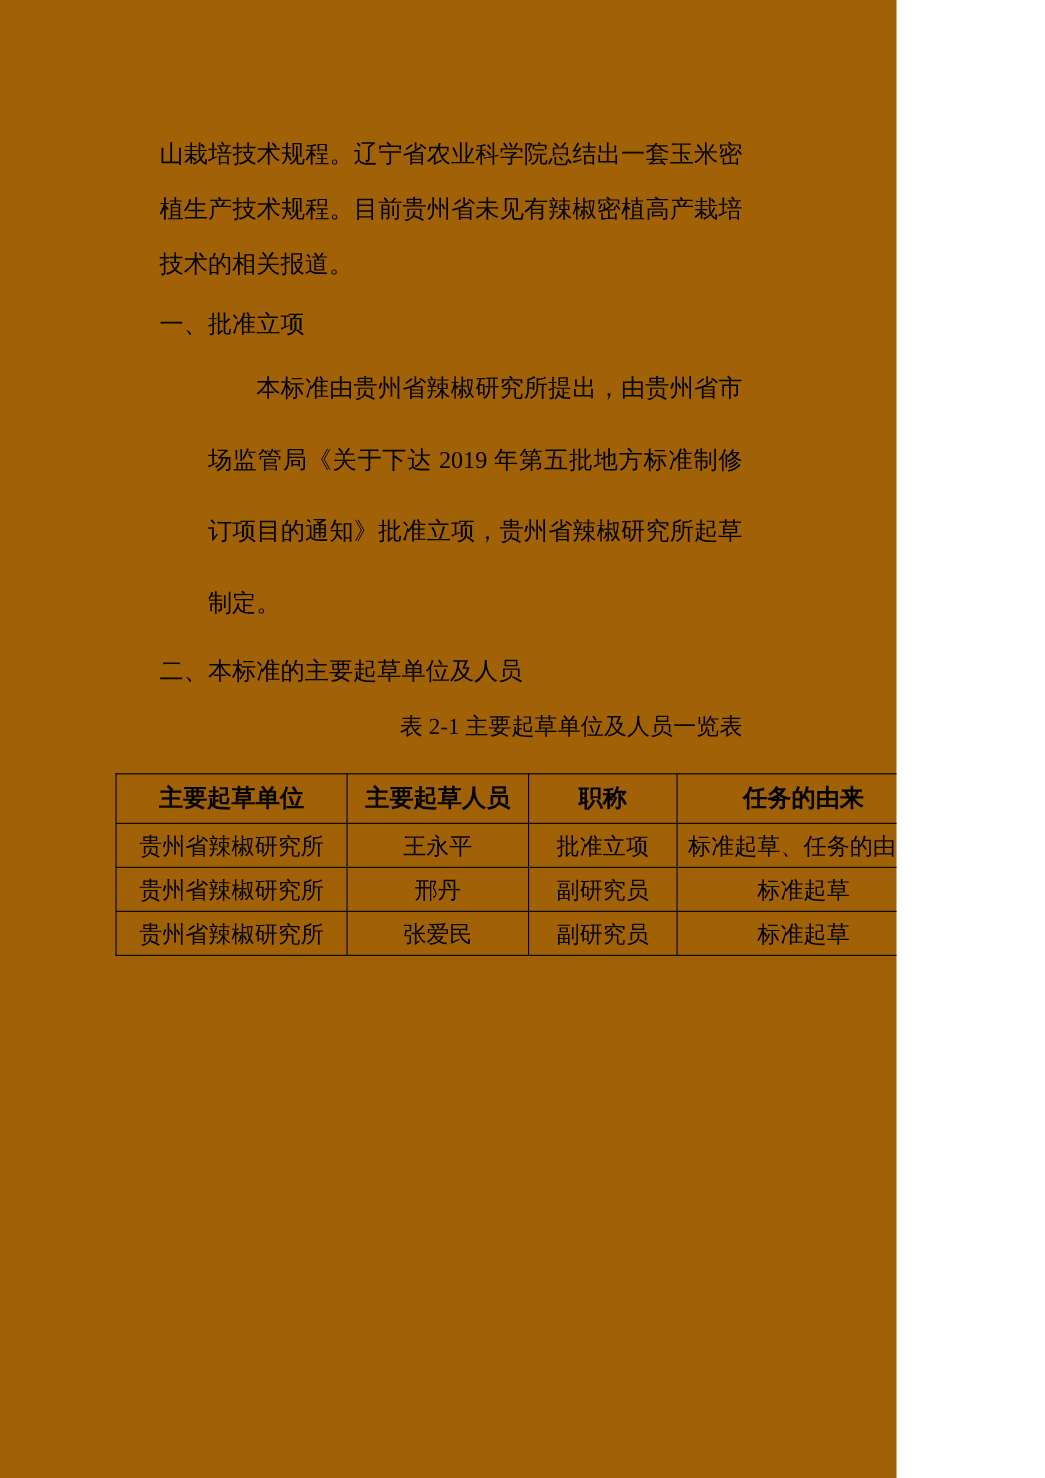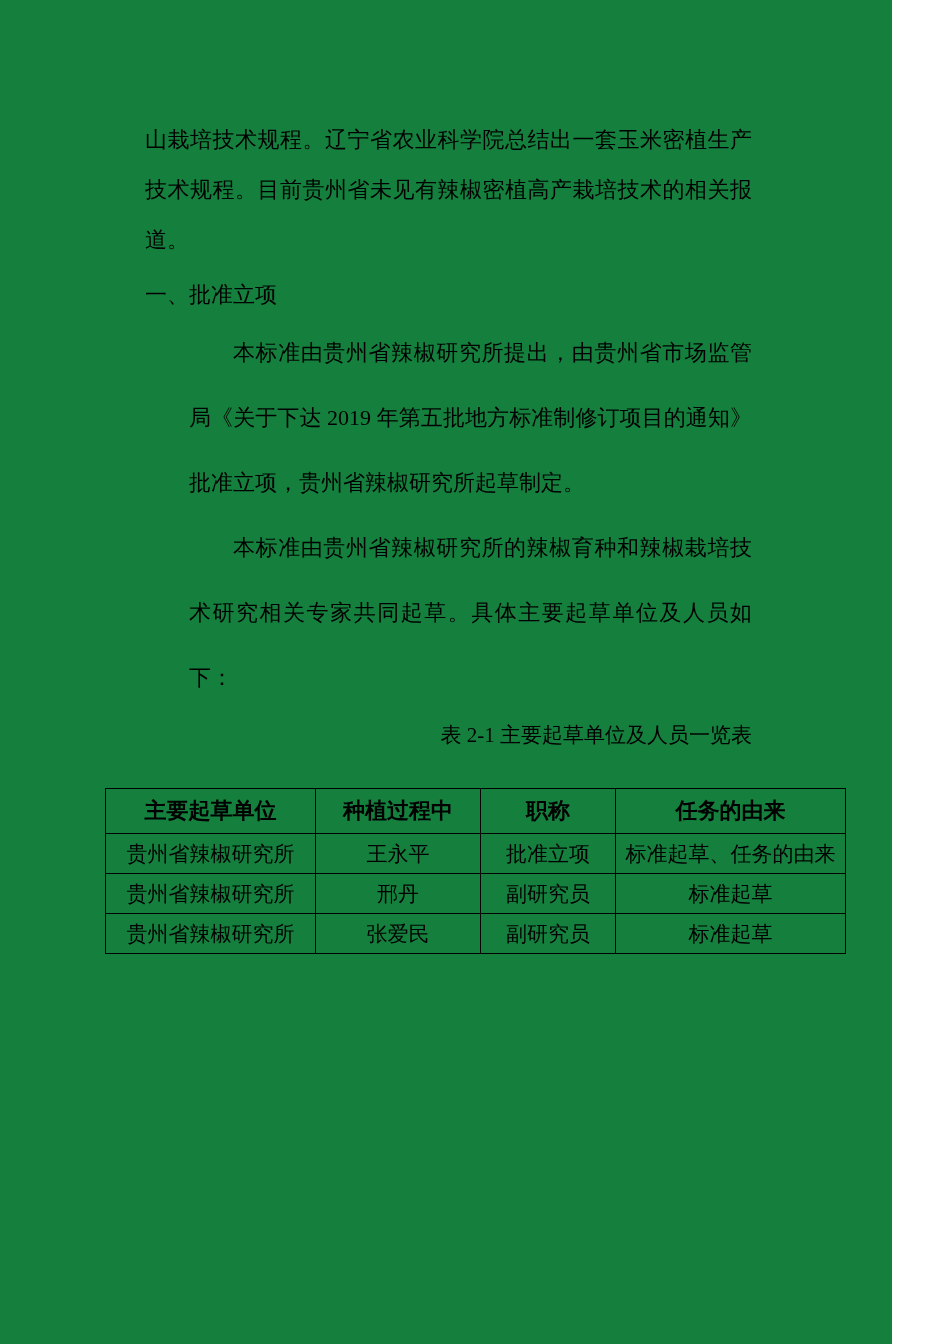--- a/index.html
+++ b/index.html
@@ -2,23 +2,23 @@
 <html><head>
 <meta charset="utf-8">
 <style>
   html, body {
     margin: 0;
     padding: 0;
     background: #ffffff;
   }
   .page {
     position: relative;
-    width: 892px;
+    width: 815px;
     height: 1344px;
-    background: #15803d;
+    background: #a16207;
     box-sizing: border-box;
     padding: 115px 140px 0 145px;
     font-family: "Liberation Serif", "DejaVu Serif", serif;
     color: #000000;
     overflow: hidden;
   }
   p {
     margin: 0;
   }
   .body {
@@ -42,21 +42,21 @@
   .caption {
     font-size: 21px;
     line-height: 50px;
     text-align: right;
   }
   table.authors {
     border-collapse: collapse;
     table-layout: fixed;
     width: 740px;
     margin-left: -40px;
-    margin-top: 28px;
+    margin-top: 18px;
     font-size: 21px;
     font-family: Liberation Serif, serif;
   }
   table.authors th,
   table.authors td {
     border: 1.5px solid #000000;
     text-align: center;
     vertical-align: middle;
     padding: 0 4px;
     overflow: hidden;
@@ -81,36 +81,36 @@
 
 <div class="page">
 
   <p class="body">山栽培技术规程。辽宁省农业科学院总结出一套玉米密植生产技术规程。目前贵州省未见有辣椒密植高产栽培技术的相关报道。</p>
 
 
   <p class="heading">一、批准立项</p>
 
   <p class="body wide indent">本标准由贵州省辣椒研究所提出，由贵州省市场监管局《关于下达 2019 年第五批地方标准制修订项目的通知》批准立项，贵州省辣椒研究所起草制定。</p>
 
+  <p class="heading">二、本标准的主要起草单位及人员</p>
 
-  <p class="body wide indent">本标准由贵州省辣椒研究所的辣椒育种和辣椒栽培技术研究相关专家共同起草。具体主要起草单位及人员如下：</p>
 
   <p class="caption">表 2-1 主要起草单位及人员一览表</p>
 
   <table class="authors">
     <colgroup>
       <col class="col1">
         <col class="col2">
         <col class="col3">
         <col class="col4">
     </colgroup>
     <thead>
       <tr>
         <th>主要起草单位</th>
-        <th>种植过程中</th>
+        <th>主要起草人员</th>
         <th>职称</th>
         <th>任务的由来</th>
       </tr>
     </thead>
     <tbody>
       <tr>
         <td>贵州省辣椒研究所</td>
         <td>王永平</td>
         <td>批准立项</td>
         <td>标准起草、任务的由来</td>

